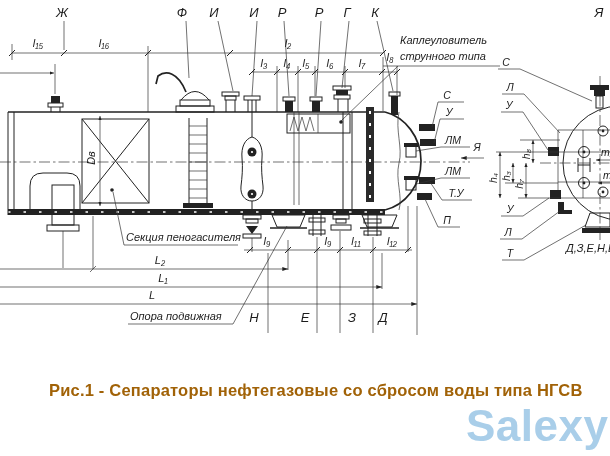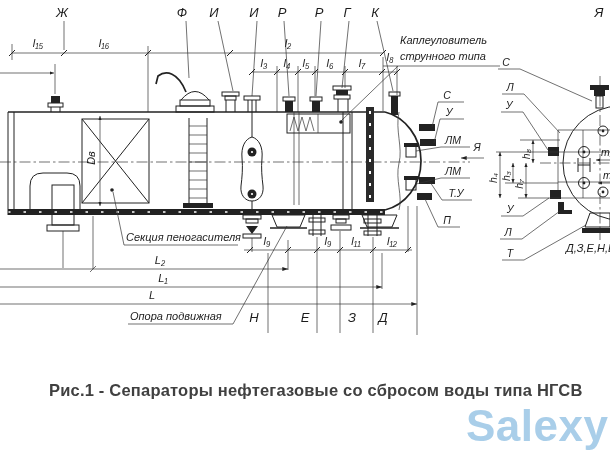--- a/index.html
+++ b/index.html
@@ -11,21 +11,21 @@
   .smlab{font-size:10.5px;}
   .notelab{font-size:11px;}
   .ln{stroke:#222;stroke-width:1;fill:none;}
   .lnth{stroke:#222;stroke-width:1.7;fill:none;}
   .thin{stroke:#333;stroke-width:0.7;fill:none;}
   .dim{stroke:#333;stroke-width:0.7;fill:none;}
   .cl{stroke:#333;stroke-width:0.7;fill:none;stroke-dasharray:11 3 2.5 3;}
   .dark{fill:#222;stroke:none;}
   .tick{stroke:#222;stroke-width:1;fill:none;}
   #caption{position:absolute;left:49px;top:381px;width:540px;
-           font-weight:bold;font-size:16.5px;color:#404040;letter-spacing:0.2px;}
+           font-weight:bold;font-size:16.5px;color:#a16207;letter-spacing:0.2px;}
   #watermark{position:absolute;left:466px;top:401px;width:200px;
              font-weight:bold;font-size:44px;color:#a9cee9;letter-spacing:0.5px;}
 </style>
 </head>
 <body>
 
 <div id="stage">
 
 <svg width="610" height="378" viewBox="0 0 610 378">
   <defs>

